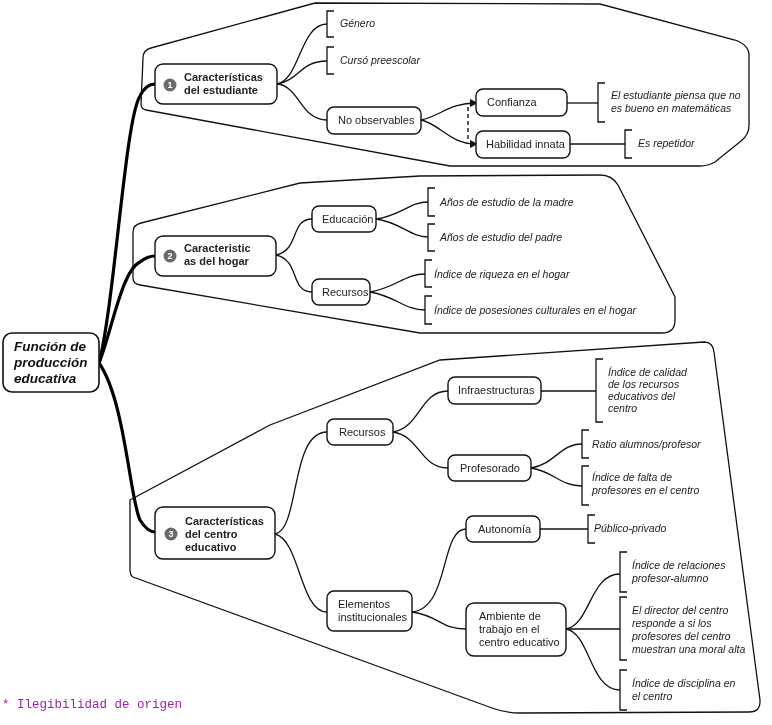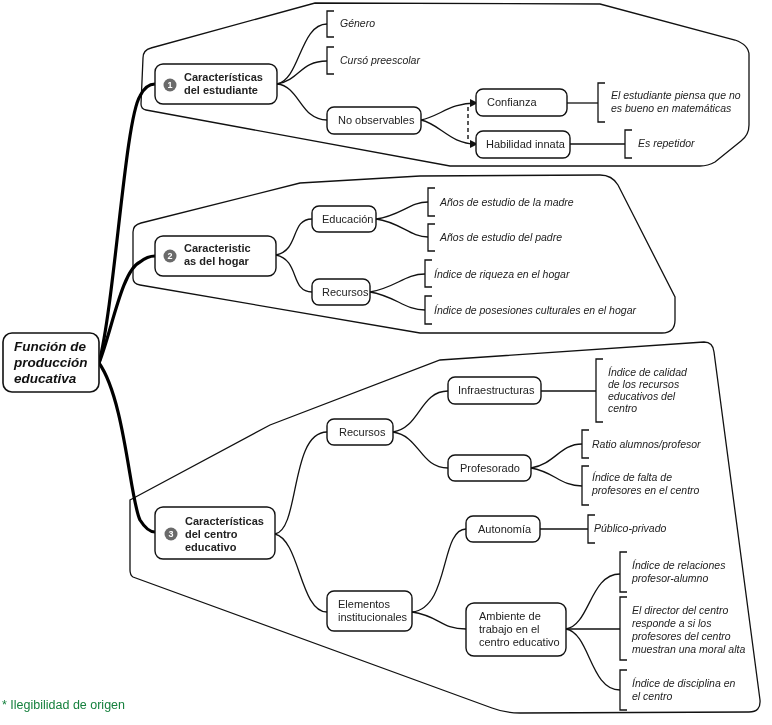--- a/index.html
+++ b/index.html
@@ -11,21 +11,21 @@
   .edge-dashed { fill: none; stroke: #111; stroke-width: 1.4; stroke-dasharray: 4 3; }
   .node-rect { fill: #fff; stroke: #111; stroke-width: 1.4; }
   .root-rect { fill: #fff; stroke: #111; stroke-width: 1.6; }
   .bracket { fill: none; stroke: #111; stroke-width: 1.3; }
   .node-text { font-family: "Liberation Sans", sans-serif; font-size: 11px; fill: #222; }
   .cat-text { font-family: "Liberation Sans", sans-serif; font-size: 11px; font-weight: bold; fill: #222; }
   .root-text { font-family: "Liberation Sans", sans-serif; font-size: 13.5px; font-weight: bold; font-style: italic; fill: #111; }
   .leaf-text { font-family: "Liberation Sans", sans-serif; font-size: 10.5px; font-style: italic; fill: #222; }
   .num-circle { fill: #6a6a6a; }
   .num-text { font-family: "Liberation Sans", sans-serif; font-size: 9px; font-weight: bold; fill: #fff; }
-  #footnote { position: absolute; left: 2px; top: 698px; font-family: Liberation Sans, sans-serif; font-size: 12.5px; color: #15803d; }
+  #footnote { position: absolute; left: 2px; top: 698px; font-family: Liberation Mono, monospace; font-size: 12.5px; color: #a21caf; }
 </style>
 </head>
 <body>
 
 <svg id="diagram" width="772" height="725" viewBox="0 0 772 725">
   <defs>
     <marker id="arrowhead" markerWidth="8" markerHeight="8" refX="6" refY="4" orient="auto" markerUnits="userSpaceOnUse">
       <path d="M0,0 L8,4 L0,8 z" fill="#111"></path>
     </marker>
   </defs>

